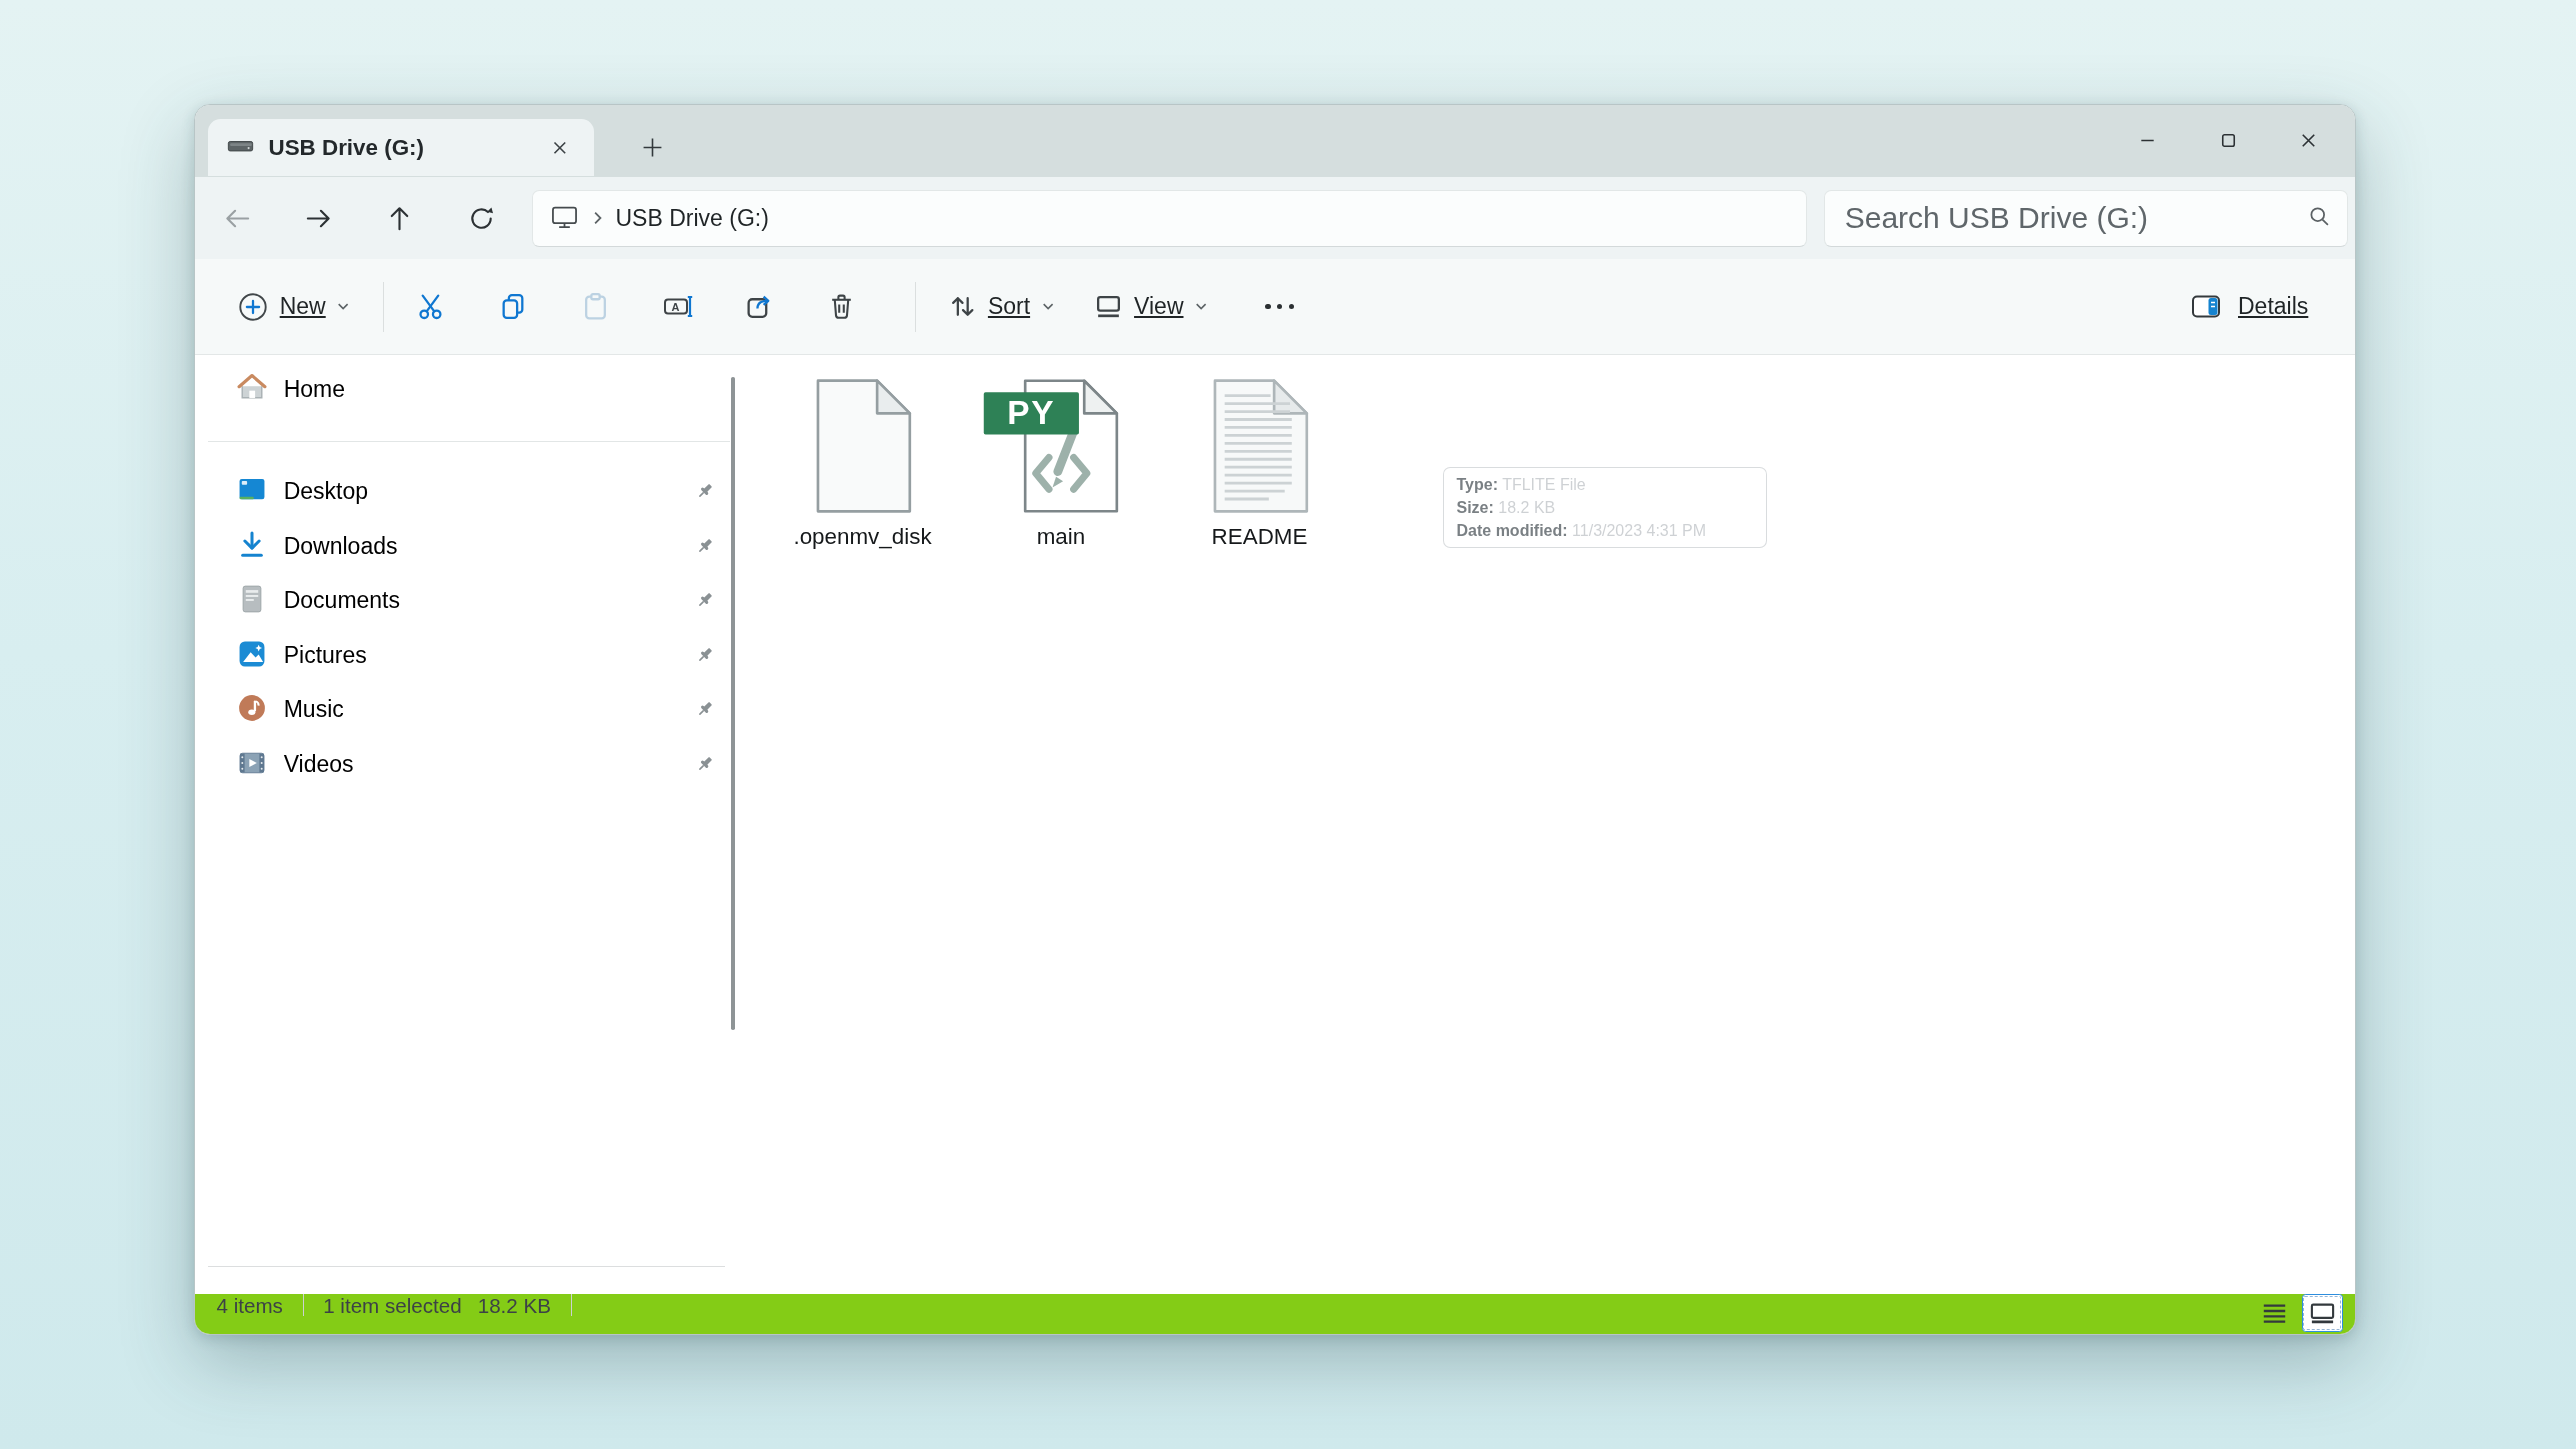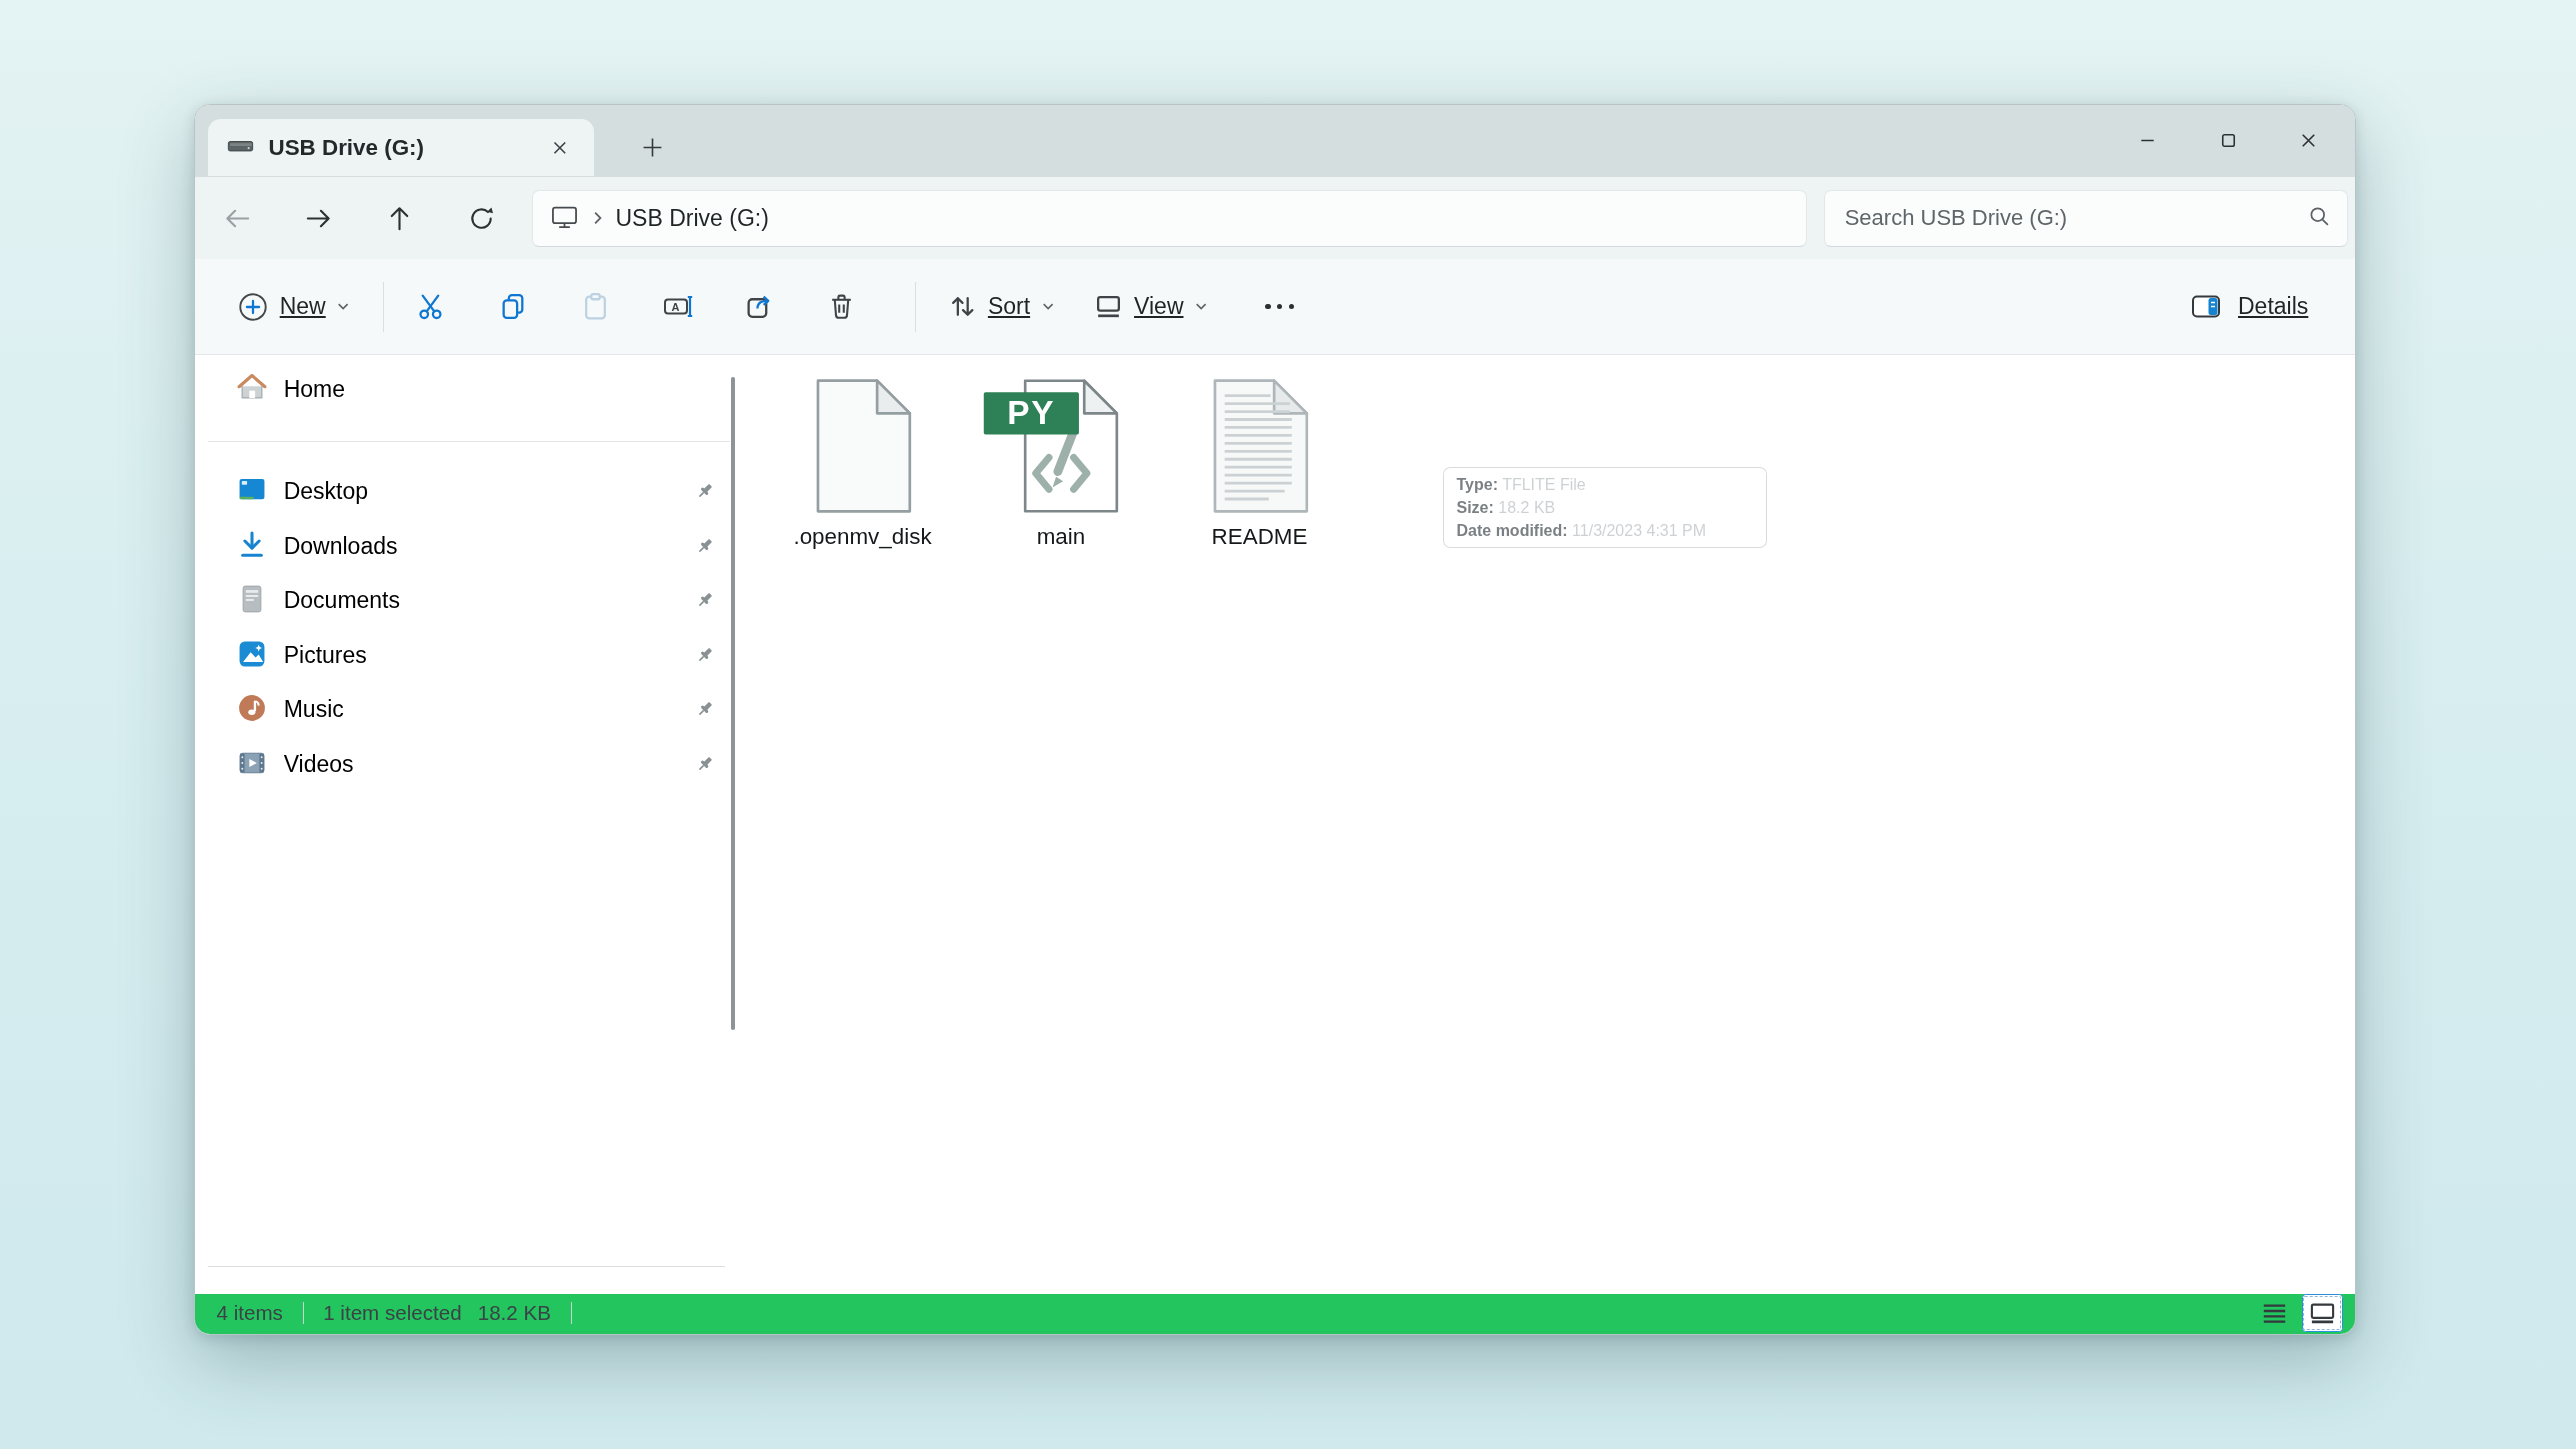--- a/index.html
+++ b/index.html
@@ -45,21 +45,21 @@
   }
   .addr-text { margin-left:12.5px; font-size:23px; color:#1f2426; }
   .addr-chev { margin-left:14.3px; display:flex; align-items:center; }
   .searchbox {
     position:absolute; left:1629px; top:12.5px; width:524px; height:57px;
     background:#fbfdfd; border:0.9px solid #e2e7e7; border-bottom:1.8px solid #d3d9da; border-radius:7.2px;
     display:flex; align-items:center; padding:0 16px 0 19.7px;
   }
   .searchbox input {
     flex:1; border:none; outline:none; background:transparent;
-    font-family:inherit; font-size:22px; color:#1f2426;
+    font-family:inherit; font-size:30px; color:#1f2426;
   }
   .searchbox input::placeholder { color:#5f666a; opacity:1; }
   
   .toolbar { height:96px; background:#f6f9f9; border-bottom:0.9px solid #e3e7e7; display:flex; align-items:center; padding:0 36px 0 29.5px;text-decoration:underline; }
   .tb-btn { border:none; background:transparent; border-radius:7.2px; display:flex; align-items:center; justify-content:center; cursor:pointer; }
   .tb-new { height:61px; padding:0 12.5px; gap:10.7px; }
   .tb-label { font-size:23px; color:#1f2426; }
   .tb-sep { width:0.9px; height:50px; background:#dbdfdf; margin:0 19.7px; }
   .tb-ico { width:57px; height:57px; margin-right:25px; }
   .tb-group { height:61px; padding:0 12.5px; gap:10.7px; margin-right:14.3px; }
@@ -92,21 +92,21 @@
   .icon-wrap { height:136px; margin-top:12.5px; display:flex; align-items:center; justify-content:center; }
   .fname { margin-top:9.8px; font-size:22.4px; color:#16191b; white-space:nowrap; }
   .tooltip {
     position:absolute; left:693px; top:112px; width:324px; height:81px; z-index:5;
     background:rgba(255,255,255,.45); border:0.9px solid rgba(130,140,145,.30); border-radius:7.2px;
     padding:5.4px 12.5px; font-size:16px; line-height:23px; pointer-events:none;
   }
   .tt-k { font-weight:700; color:rgba(84,92,97,.78); }
   .tt-v { color:rgba(110,120,130,.34); }
   
-  .statusbar { height:42px; background:#22c55e; display:flex; align-items:center; padding:0 12.5px 3.6px 21.5px; font-size:20.6px; color:#3c4246; }
+  .statusbar { height:42px; background:#84cc16; display:flex; padding:0 12.5px 3.6px 21.5px; font-size:20.6px; color:#3c4246; }
   .st-sep { width:0.9px; height:22.4px; background:#ccd1d2; margin:0 19.7px; }
   .st-size { margin-left:16px; }
   .st-right { margin-left:auto; display:flex; align-items:center; gap:9px; }
   .vt-list { width:36px; height:34px; border:none; background:transparent; display:flex; align-items:center; justify-content:center; cursor:pointer; border-radius:3.6px; }
   .vt-grid {
     position:relative; width:41px; height:38px; background:#fff; border:1.8px solid #2e8ede; border-radius:3.6px;
     display:flex; align-items:center; justify-content:center; cursor:pointer;
   }
   .vt-grid::after { content:""; position:absolute; inset:0.9px; border:0.9px dashed rgba(60,120,180,.55); border-radius:1.8px; }
 </style>

